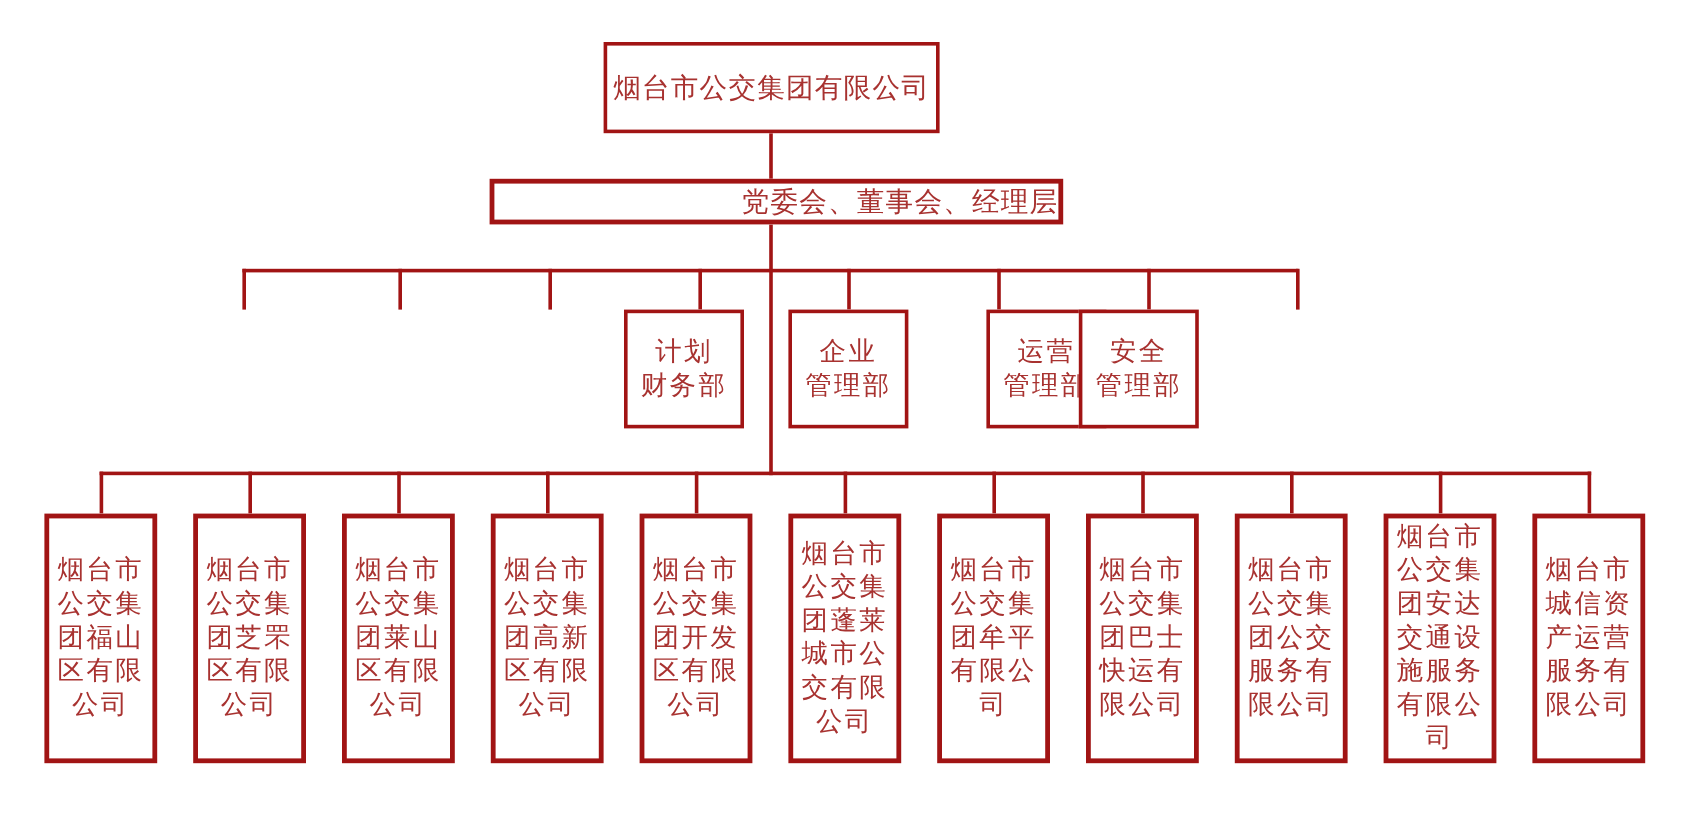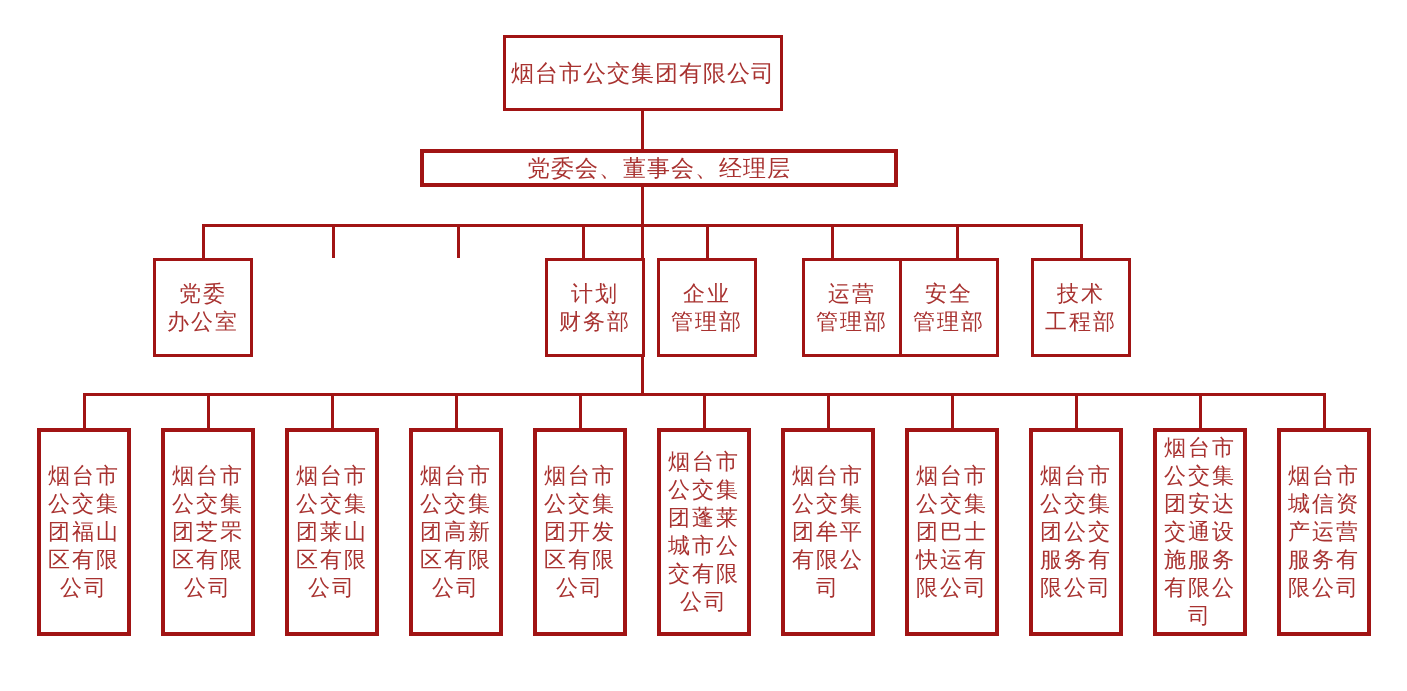--- a/index.html
+++ b/index.html
@@ -29,21 +29,21 @@
     align-items: center;
     justify-content: center;
     text-align: center;
   }
   .lbl {
     white-space: pre-line;
     color: var(--text-color);
   }
   .root-node   { left: 503px; top: 35px;  width: 280px; height: 76px; }
   .root-node .lbl { font-size: 23px; letter-spacing: 1px; }
-  .gov-node    { left: 420px; top: 149px; width: 478px; height: 38px; border-width: 4px; }
+  .gov-node    { left: 408px; top: 149px; width: 478px; height: 38px; border-width: 4px; justify-content: flex-end; }
   .gov-node .lbl  { font-size: 23px; letter-spacing: 1px; }
   .dept-node   { top: 258px; width: 100px; height: 99px; }
   .dept-node .lbl { font-size: 22px; letter-spacing: 2px; line-height: 28px; }
   .sub-node    { top: 428px; width: 94px;  height: 208px; border-width: 4px; }
   .sub-node .lbl  { font-size: 22px; letter-spacing: 2px; line-height: 28px; }
   .line {
     position: absolute;
     background: var(--line-color);
   }
 </style>
@@ -79,43 +79,35 @@
   <div class="line" style="left:1323px; top:393px; width:3px; height:35px;"></div>
 
   <div class="node root-node">
     <span class="lbl">烟台市公交集团有限公司</span>
   </div>
 
   <div class="node gov-node">
     <span class="lbl">党委会、董事会、经理层</span>
   </div>
 
-  <div class="node dept-node" style="left:153px">
-    <span class="lbl">党委
-办公室</span>
-  </div>
-  <div class="node dept-node" style="left:545px">
+  <div class="node dept-node" style="left:520px">
     <span class="lbl">计划
 财务部</span>
   </div>
   <div class="node dept-node" style="left:657px">
     <span class="lbl">企业
 管理部</span>
   </div>
-  <div class="node dept-node" style="left:802px">
+  <div class="node dept-node" style="left:822px">
     <span class="lbl">运营
 管理部</span>
   </div>
   <div class="node dept-node" style="left:899px">
     <span class="lbl">安全
 管理部</span>
-  </div>
-  <div class="node dept-node" style="left:1031px">
-    <span class="lbl">技术
-工程部</span>
   </div>
 
   <div class="node sub-node" style="left:37px">
     <span class="lbl">烟台市
 公交集
 团福山
 区有限
 公司</span>
   </div>
   <div class="node sub-node" style="left:161px">

